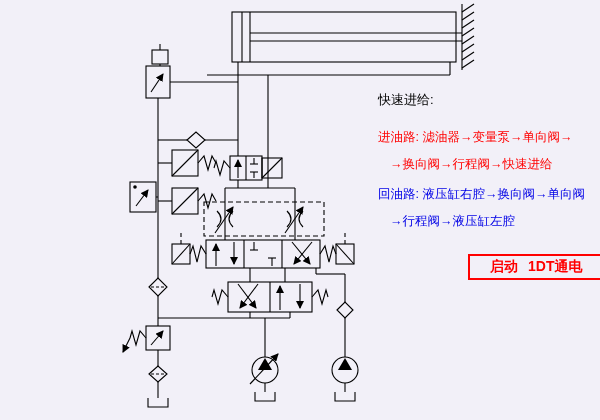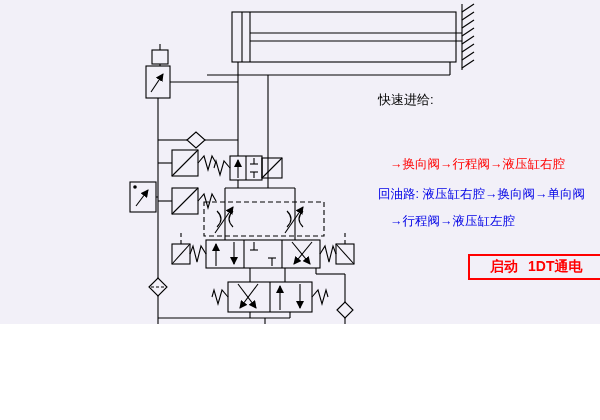--- a/index.html
+++ b/index.html
@@ -1,18 +1,18 @@
 <!DOCTYPE html>
 <html><head>
 <meta charset="utf-8">
 <style>
   html,body { margin:0; padding:0; }
   body { font-family:"Liberation Sans", sans-serif; }
   .stage {
-    position:relative; width:600px; height:324px;
+    position:relative; width:600px; height:420px;
     background:#f2f0f8; overflow:hidden;
   }
   .stage svg { position:absolute; left:0; top:0; }
   .txt {
     position:absolute; white-space:nowrap;
     font-family:"Liberation Sans", sans-serif;
     font-size:12.5px; line-height:1.2; color:#000;
   }
   .txt.heading { font-size:13px; color:#000; }
   .txt.red  { color:#ff0000; }
@@ -219,21 +219,22 @@
     <g>
       <path d="M255,392 L255,401 L275,401 L275,392"></path>
     </g>
     <g>
       <path d="M335,392 L335,401 L355,401 L355,392"></path>
     </g>
   </svg>
 
   <div class="txt heading" style="left:378px; top:92px;">快速进给:</div>
 
-  <div class="txt red" style="left:390px; top:157px;">→换向阀→行程阀→液压缸右腔</div>
+  <div class="txt red" style="left:378px; top:130px;">进油路: 滤油器→变量泵→单向阀→</div>
+  <div class="txt red" style="left:390px; top:157px;">→换向阀→行程阀→快速进给</div>
 
   <div class="txt blue" style="left:390px; top:214px;">→行程阀→液压缸左腔</div>
   <div class="txt blue" style="left:378px; top:187px;">回油路: 液压缸右腔→换向阀→单向阀</div>
 
   <div class="status-box">
     <span>启动</span>
     <span>1DT通电</span>
   </div>
 
 </div>

